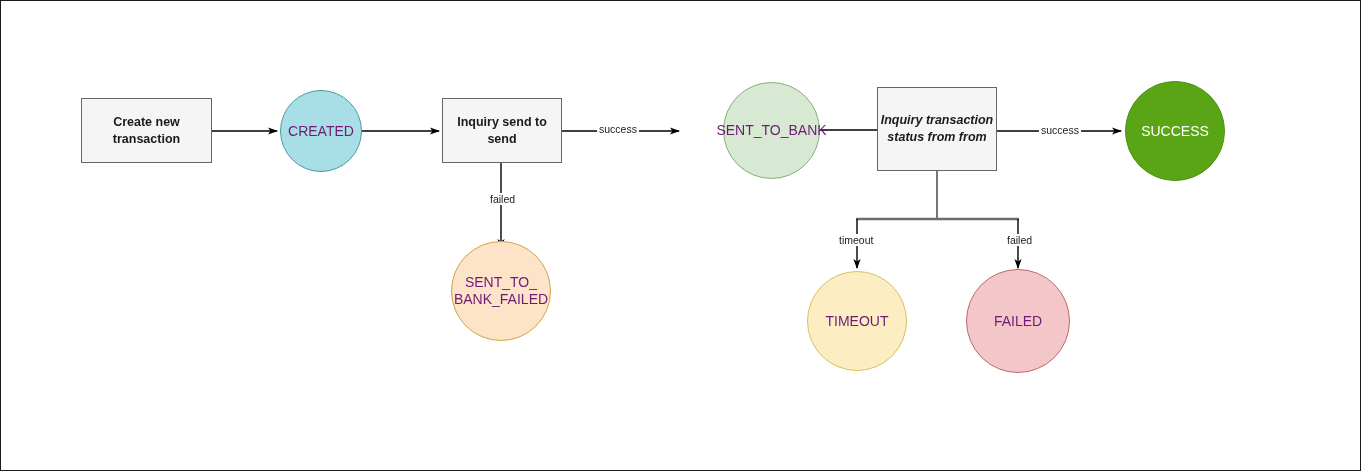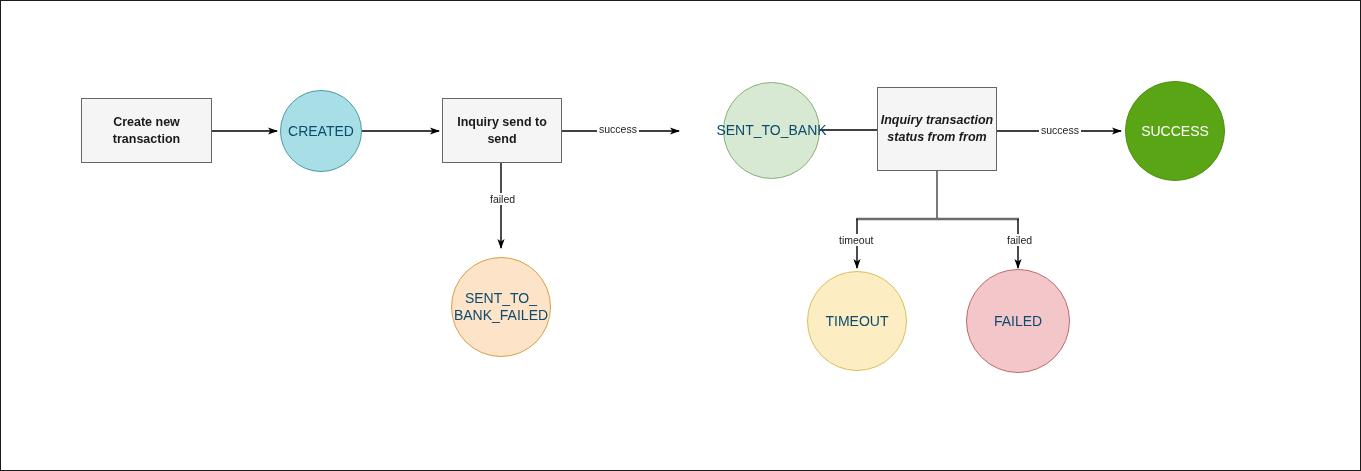--- a/index.html
+++ b/index.html
@@ -36,21 +36,21 @@
     background: #f5f5f5;
     border: 1px solid #666666;
     font-weight: bold;
     font-size: 12.5px;
     color: #1a1a1a;
     line-height: 1.35;
   }
   .state {
     border-radius: 50%;
     font-size: 14px;
-    color: #0c4a6e;
+    color: #701a75;
     line-height: 1.2;
   }
   .state span { display: block; }
   .state-created {
     background: #a8dee5;
     border: 1px solid #4b9aa5;
   }
   .state-sent {
     background: #d7e9d2;
     border: 1px solid #86b178;
@@ -139,21 +139,21 @@
     <div>
       <span>Inquiry transaction</span><br>
       <span>status from from</span>
     </div>
   </div>
 
   <div class="node state state-success" style="left:1124px; top:80px; width:100px; height:100px;">
     <span>SUCCESS</span>
   </div>
 
-  <div class="node state state-sent-failed" style="left:450px; top:256px; width:100px; height:100px;">
+  <div class="node state state-sent-failed" style="left:450px; top:240px; width:100px; height:100px;">
     <div>
       <span>SENT_TO_</span>
       <span>BANK_FAILED</span>
     </div>
   </div>
 
   <div class="node state state-timeout" style="left:806px; top:270px; width:100px; height:100px;">
     <span>TIMEOUT</span>
   </div>
 

